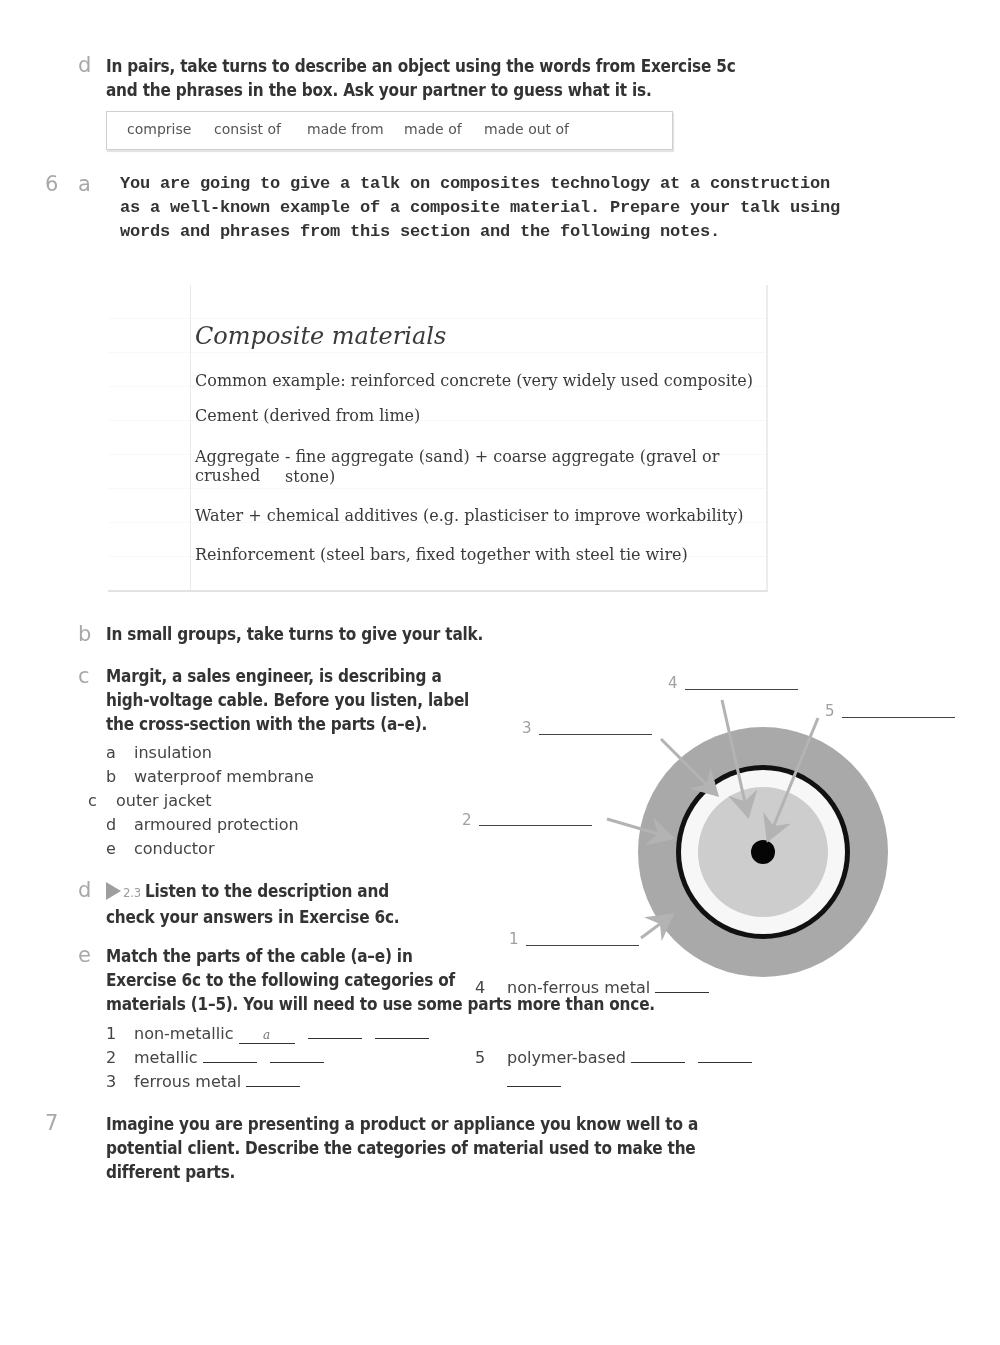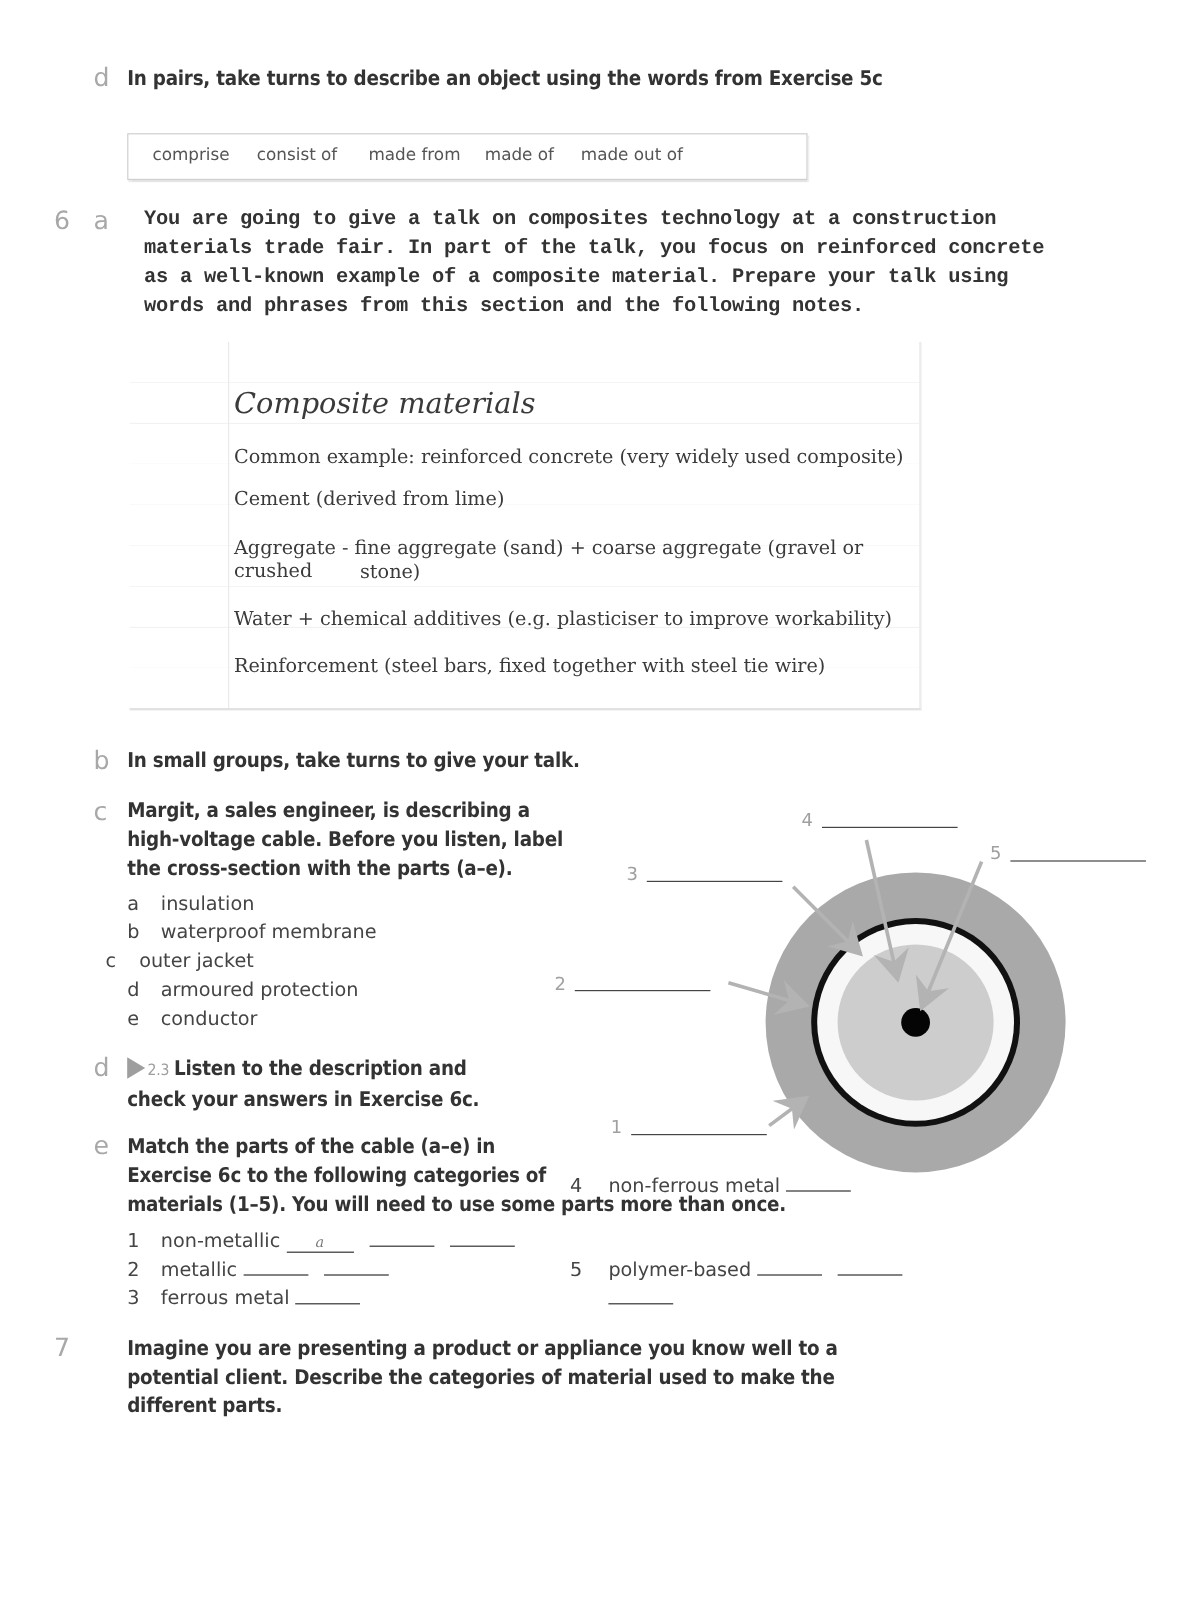--- a/index.html
+++ b/index.html
@@ -28,45 +28,45 @@
   .audio{display:inline-block;width:0;height:0;border-top:9px solid transparent;border-bottom:9px solid transparent;
          border-left:15px solid #9e9e9e;vertical-align:-3px;margin-right:2px;}
   .audio-num{font-size:13px;color:#9e9e9e;font-weight:normal;margin-right:4px;}
 </style>
 </head>
 <body>
 
 <div class="sec-letter" style="left:78px;top:53px;">d</div>
 <div class="instr" style="left:106px;top:54px;">
   <div>In pairs, take turns to describe an object using the words from Exercise 5c</div>
+  <div>and the phrases in the box. Ask your partner to guess what it is.</div>
 </div>
 <div class="phrase-box">
   <span class="phrase" style="left:20px;">comprise</span>
   <span class="phrase" style="left:107px;">consist of</span>
   <span class="phrase" style="left:200px;text-align:center;">made from</span>
   <span class="phrase" style="left:297px;">made of</span>
   <span class="phrase" style="left:377px;">made out of</span>
 </div>
 
 <div class="sec-num" style="left:45px;top:172px;">6</div>
 <div class="sec-letter" style="left:78px;top:172px;">a</div>
 <div class="instr" style="left:120px;top:172px;font-family:Liberation Mono, monospace;">
   <div>You are going to give a talk on composites technology at a construction</div>
-  <div>materials trade fair. In part of the talk, you focus on reinforced concrete</div>
   <div>as a well-known example of a composite material. Prepare your talk using</div>
   <div>words and phrases from this section and the following notes.</div>
 </div>
 
 <div class="notes">
   <div class="margin"></div>
   <div class="hand title" style="left:87px;top:37px;">Composite materials</div>
   <div class="hand" style="left:87px;top:86px;">Common example: reinforced concrete (very widely used composite)</div>
   <div class="hand" style="left:87px;top:121px;">Cement (derived from lime)</div>
   <div class="hand" style="left:87px;top:162px;">Aggregate - fine aggregate (sand) + coarse aggregate (gravel or crushed</div>
-  <div class="hand" style="left:192px;top:182px;">stone)</div>
+  <div class="hand" style="left:177px;top:182px;">stone)</div>
   <div class="hand" style="left:87px;top:221px;">Water + chemical additives (e.g. plasticiser to improve workability)</div>
   <div class="hand" style="left:87px;top:260px;">Reinforcement (steel bars, fixed together with steel tie wire)</div>
 </div>
 
 <div class="sec-letter" style="left:78px;top:622px;">b</div>
 <div class="instr" style="left:106px;top:622px;">In small groups, take turns to give your talk.</div>
 
 <div class="sec-letter" style="left:78px;top:664px;">c</div>
 <div class="instr" style="left:106px;top:664px;">
   <div>Margit, a sales engineer, is describing a</div>

